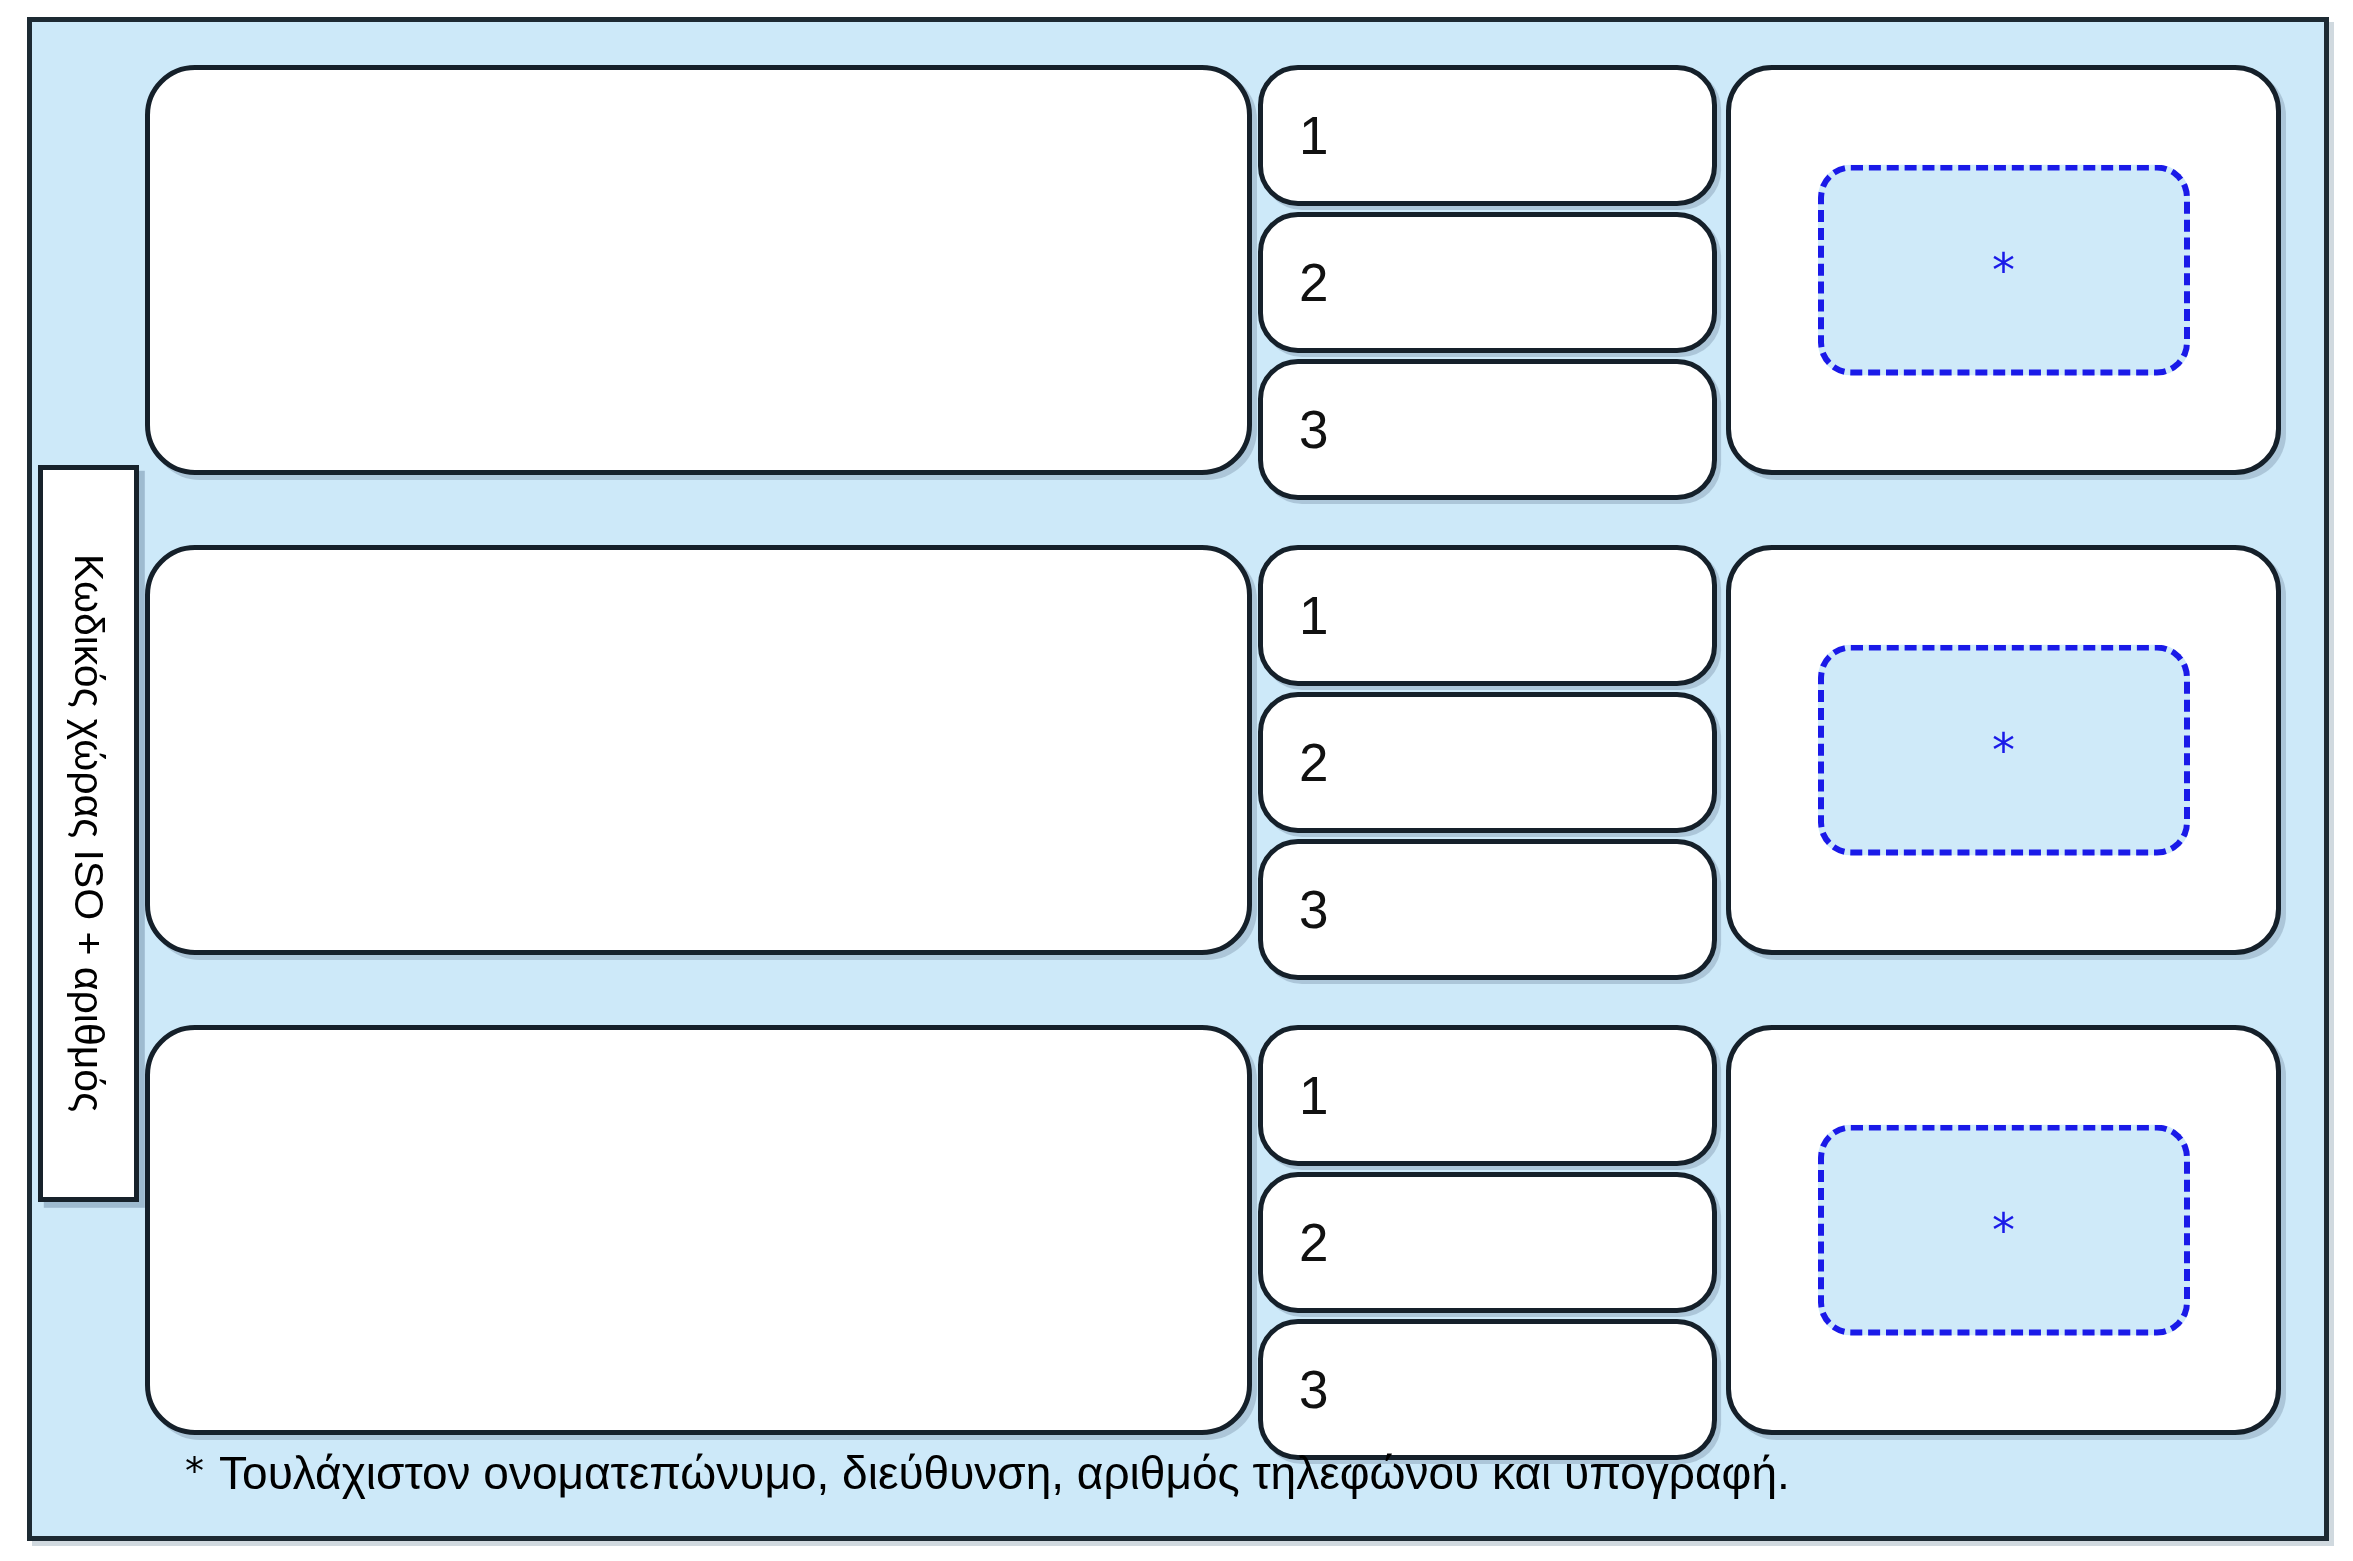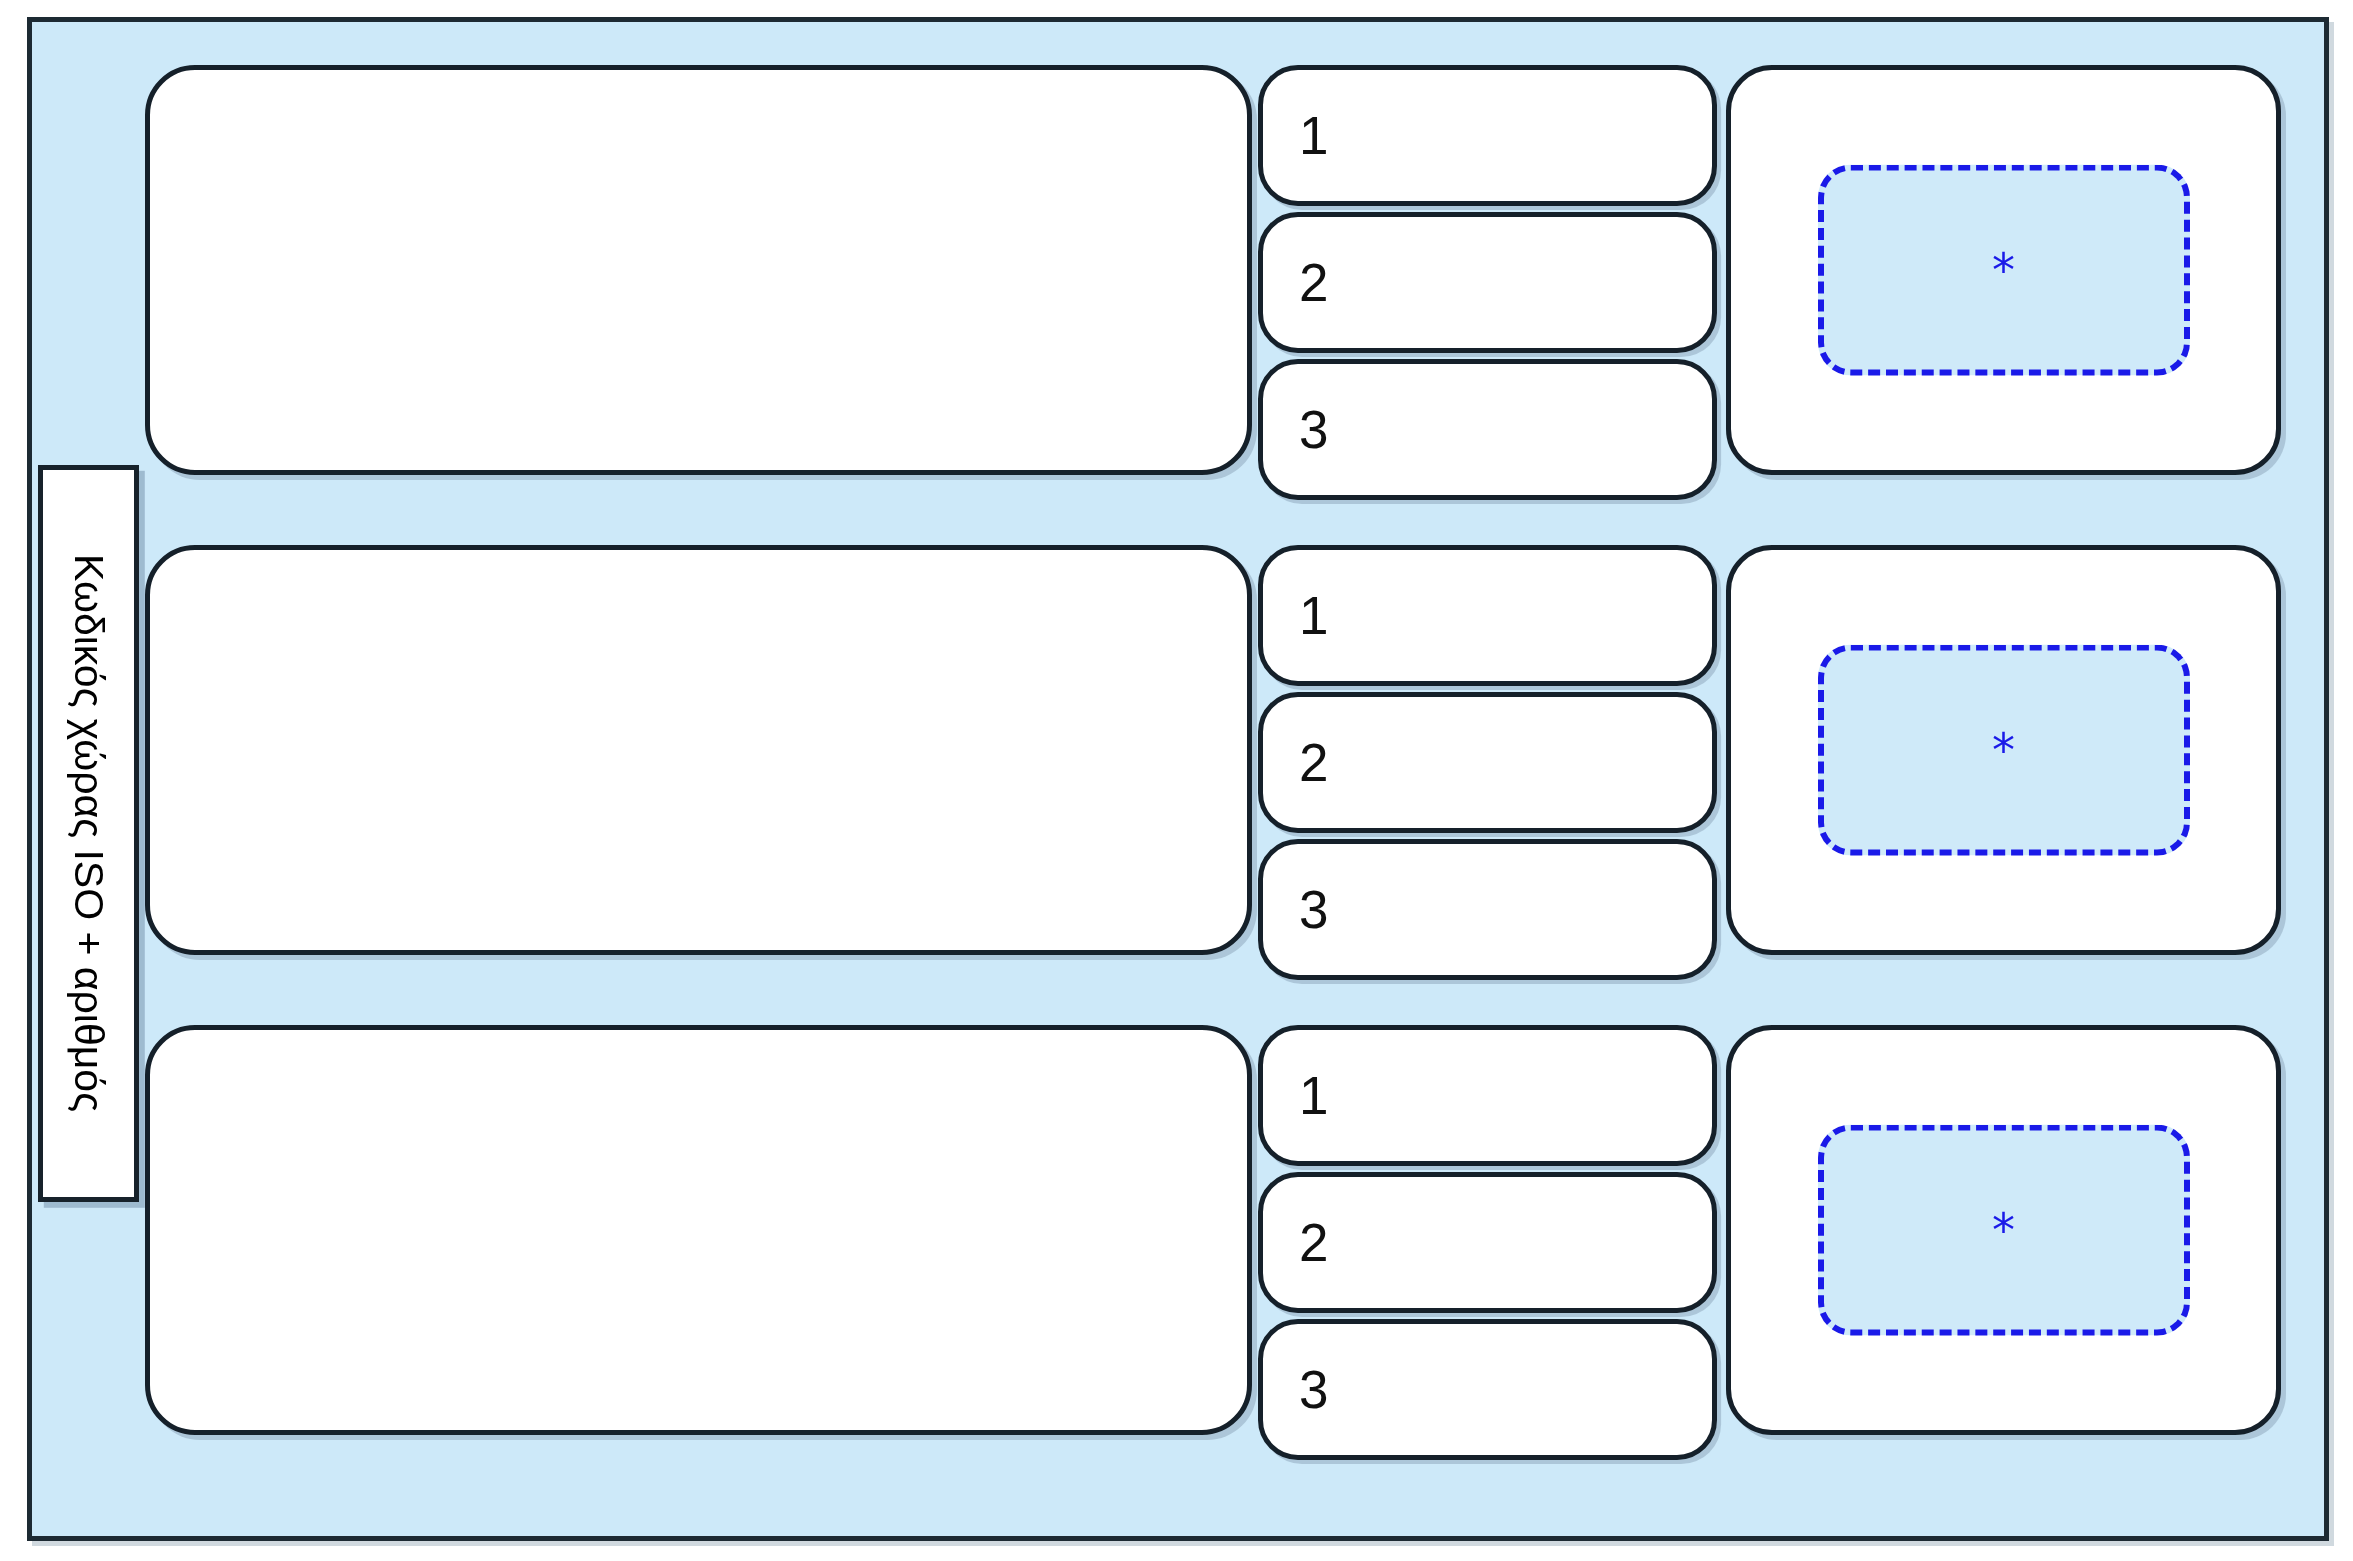--- a/index.html
+++ b/index.html
@@ -221,15 +221,18 @@
         <span class="num">3</span>
       </div>
     </div>
     <div class="sig-panel">
       <div class="sig-dashed">
         <span class="star">*</span>
       </div>
     </div>
   </div>
 
+  <div id="footnote">
+    <span class="fn-star">*</span><span>Τουλάχιστον ονοματεπώνυμο, διεύθυνση, αριθμός τηλεφώνου και υπογραφή.</span>
+  </div>
 
 </div>
 
 
 </body></html>

